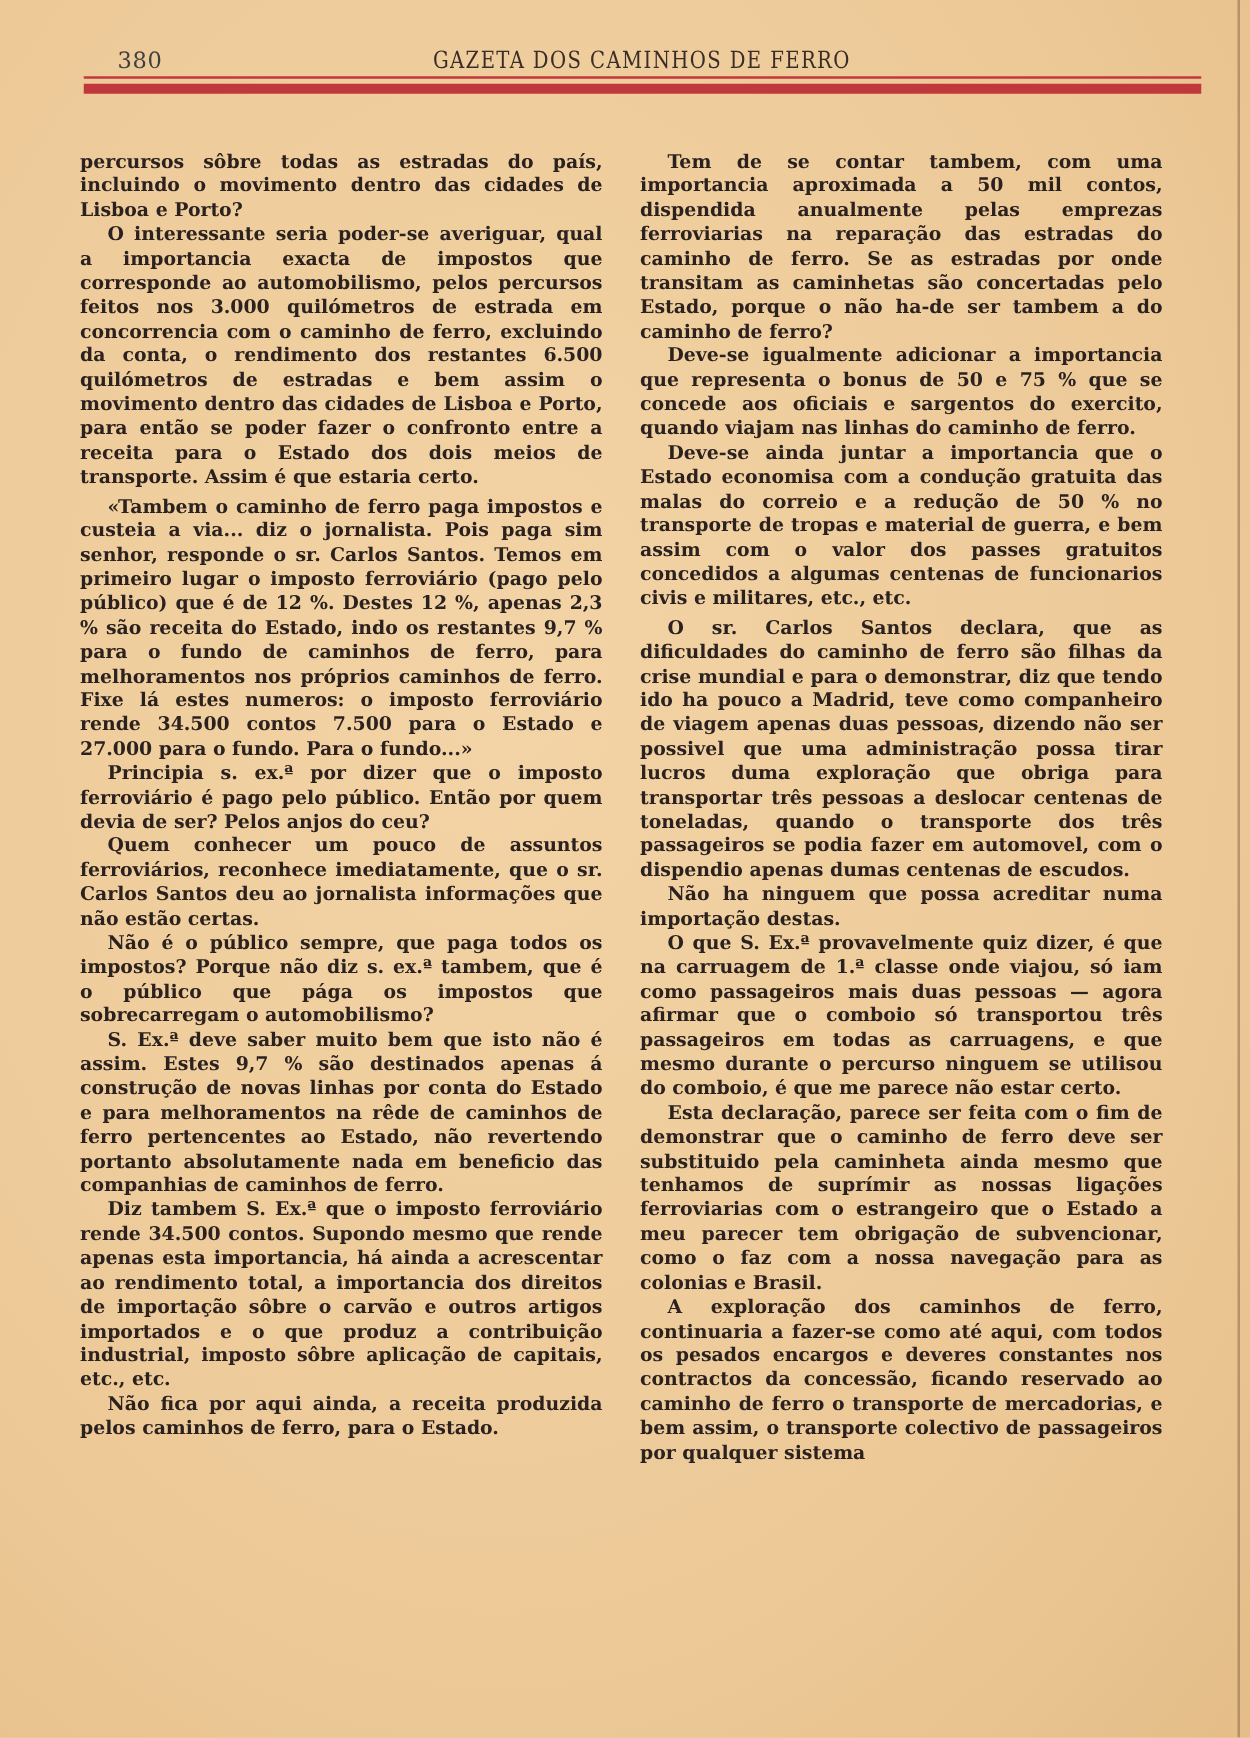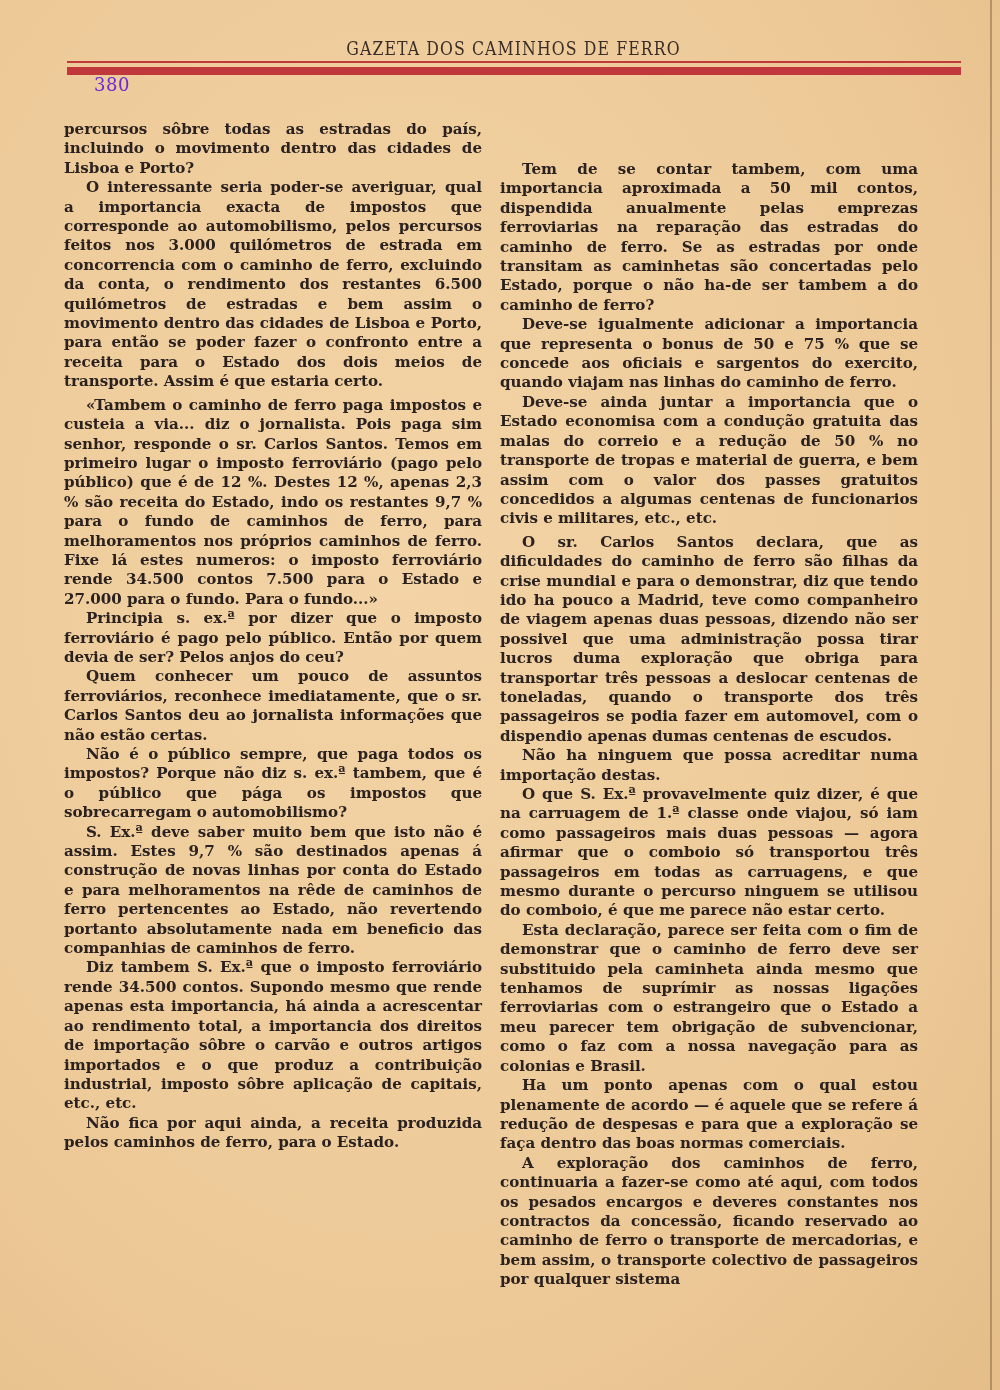--- a/index.html
+++ b/index.html
@@ -13,41 +13,41 @@
   }
   .page-edge {
     position: absolute; top: 0; right: 8px; width: 2px; height: 1390px;
     background: #8a6a4c; opacity: 0.55;
   }
   .header {
     position: absolute; left: 65px; top: 34px; width: 897px; height: 30px;
   }
   .page-number {
     position: absolute; left: 29px; top: 4px;
-    font-size: 18px; letter-spacing: 0.5px; color: #6d28d9; margin-top: 36px;
+    font-size: 18px; letter-spacing: 0.5px; color: #404040;
   }
   .journal-title {
     position: absolute; left: 0; right: 0; top: 3px; text-align: center;
     font-family: "DejaVu Serif Condensed", "DejaVu Serif", serif;
     font-size: 19px; letter-spacing: 1.2px; color: #3a2d28;
     transform: scaleX(0.92);
   }
   .rule-thin {
     position: absolute; left: 67px; top: 61px; width: 894px; height: 2px; background: #c2393b;
   }
   .rule-thick {
     position: absolute; left: 67px; top: 67px; width: 894px; height: 8px; background: #c0383c;
   }
   .column {
     position: absolute; top: 120px; width: 418px;
     font-size: 15.1px; line-height: 19.4px;
     text-align: justify; hyphens: none; font-weight: bold;
   }
   .col-left { left: 64px; }
-  .col-right { left: 500px; width: 418px; margin-top: 40px; }
+  .col-right { left: 512px; width: 418px; }
   .para { margin: 0; text-indent: 22px; }
   .para.noindent { text-indent: 0; }
   .para.gap { margin-top: 4px; }
 </style>
 </head>
 <body>
 
 <div class="page-edge"></div>
 
 <div class="header">
@@ -70,15 +70,14 @@
 </div>
 
 <div class="column col-right">
   <p class="para">Tem de se contar tambem, com uma importancia aproximada a 50 mil contos, dispendida anualmente pelas emprezas ferroviarias na reparação das estradas do caminho de ferro. Se as estradas por onde transitam as caminhetas são concertadas pelo Estado, porque o não ha-de ser tambem a do caminho de ferro?</p>
   <p class="para">Deve-se igualmente adicionar a importancia que representa o bonus de 50 e 75 % que se concede aos oficiais e sargentos do exercito, quando viajam nas linhas do caminho de ferro.</p>
   <p class="para">Deve-se ainda juntar a importancia que o Estado economisa com a condução gratuita das malas do correio e a redução de 50 % no transporte de tropas e material de guerra, e bem assim com o valor dos passes gratuitos concedidos a algumas centenas de funcionarios civis e militares, etc., etc.</p>
   <p class="para gap">O sr. Carlos Santos declara, que as dificuldades do caminho de ferro são filhas da crise mundial e para o demonstrar, diz que tendo ido ha pouco a Madrid, teve como companheiro de viagem apenas duas pessoas, dizendo não ser possivel que uma administração possa tirar lucros duma exploração que obriga para transportar três pessoas a deslocar centenas de toneladas, quando o transporte dos três passageiros se podia fazer em automovel, com o dispendio apenas dumas centenas de escudos.</p>
   <p class="para">Não ha ninguem que possa acreditar numa importação destas.</p>
   <p class="para">O que S. Ex.ª provavelmente quiz dizer, é que na carruagem de 1.ª classe onde viajou, só iam como passageiros mais duas pessoas — agora afirmar que o comboio só transportou três passageiros em todas as carruagens, e que mesmo durante o percurso ninguem se utilisou do comboio, é que me parece não estar certo.</p>
   <p class="para">Esta declaração, parece ser feita com o fim de demonstrar que o caminho de ferro deve ser substituido pela caminheta ainda mesmo que tenhamos de suprímir as nossas ligações ferroviarias com o estrangeiro que o Estado a meu parecer tem obrigação de subvencionar, como o faz com a nossa navegação para as colonias e Brasil.</p>
-  <p class="para">Ha um ponto apenas com o qual estou plenamente de acordo — é aquele que se refere á redução de despesas e para que a exploração se faça dentro das boas normas comerciais.</p>
   <p class="para">A exploração dos caminhos de ferro, continuaria a fazer-se como até aqui, com todos os pesados encargos e deveres constantes nos contractos da concessão, ficando reservado ao caminho de ferro o transporte de mercadorias, e bem assim, o transporte colectivo de passageiros por qualquer sistema</p>
 </div>
 
 </body></html>

